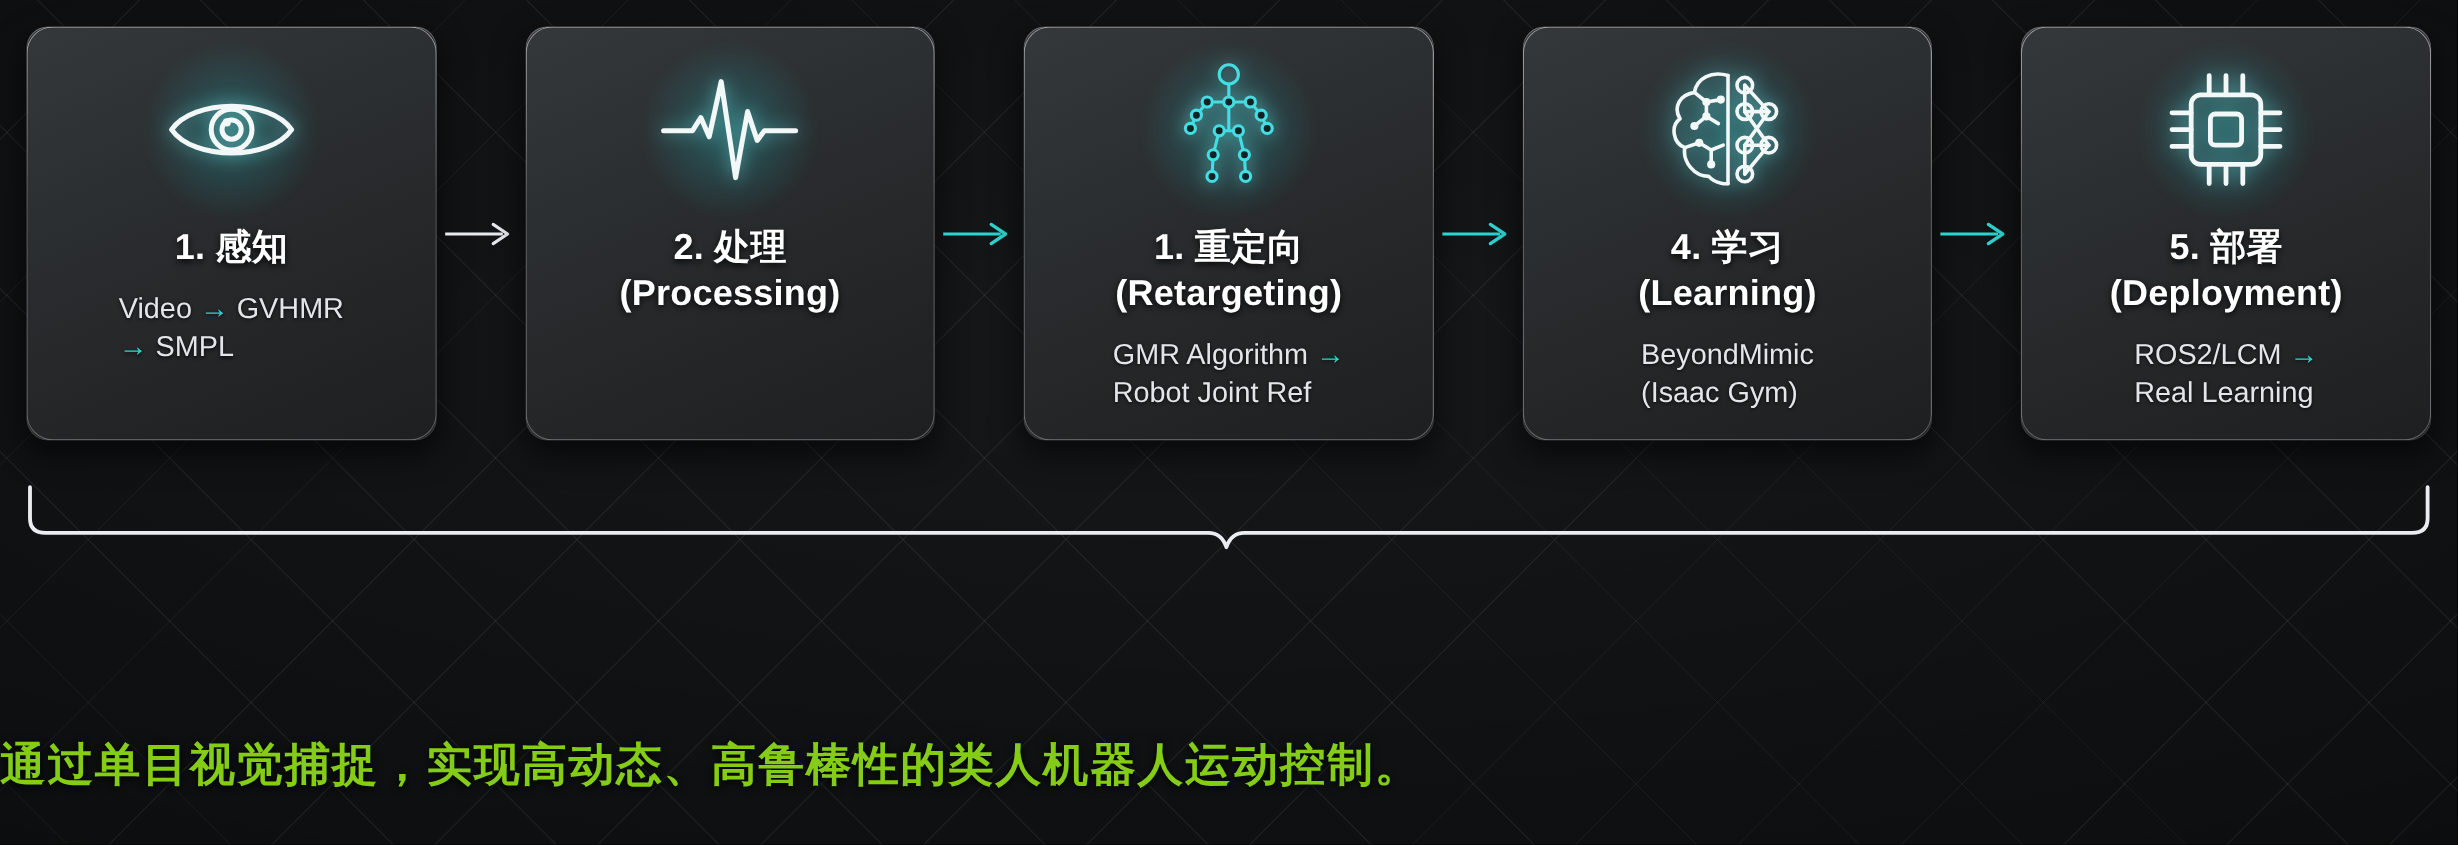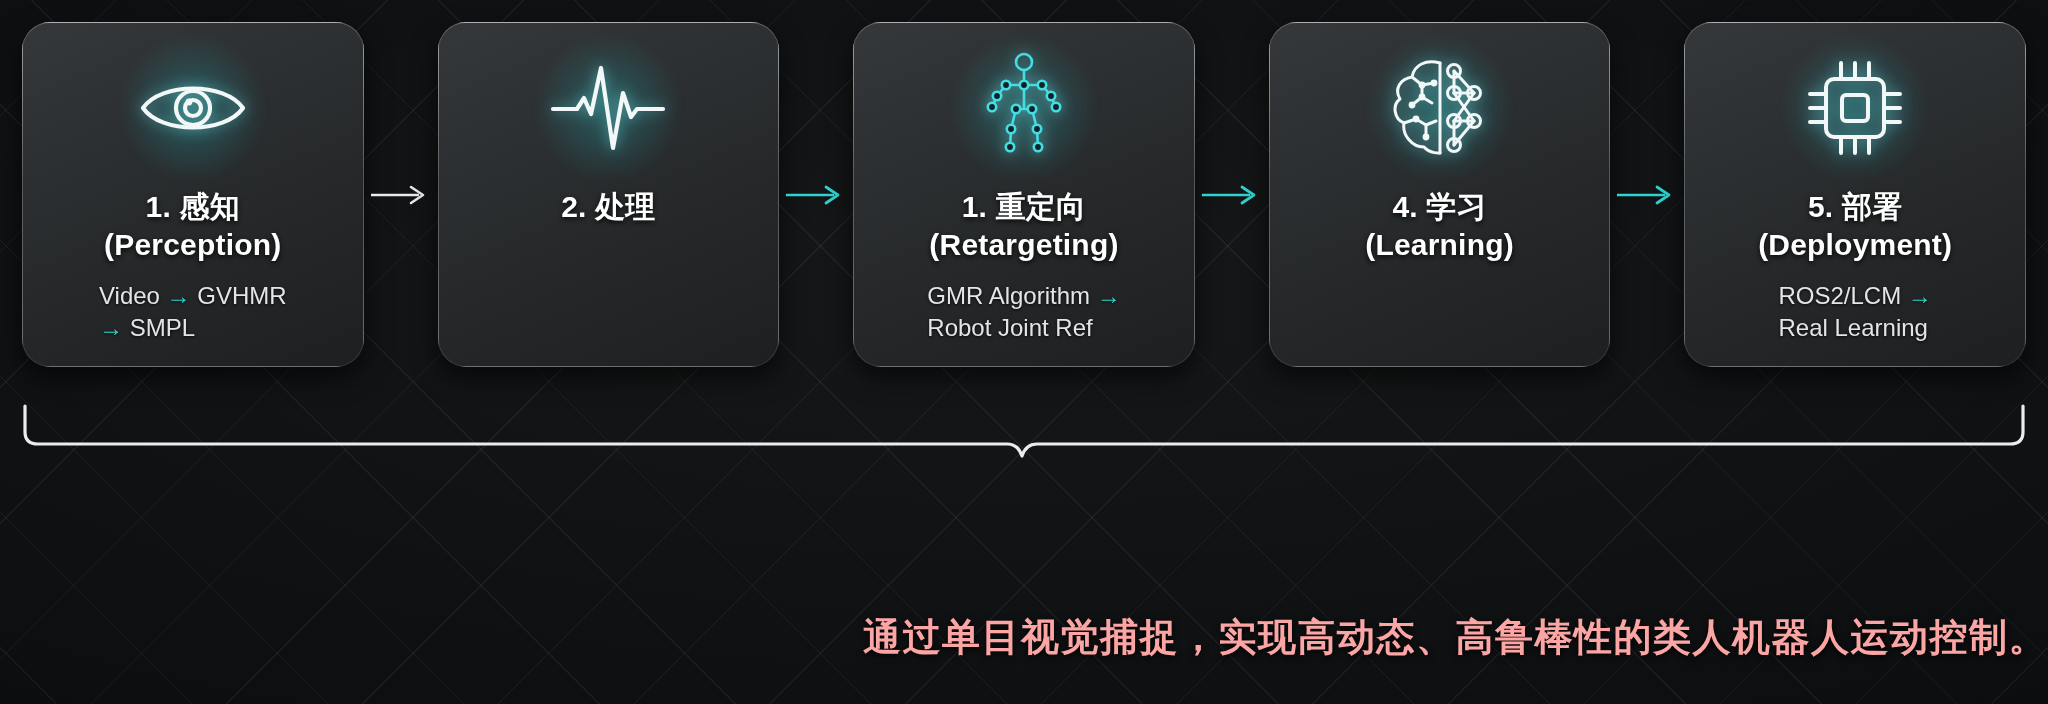--- a/index.html
+++ b/index.html
@@ -37,21 +37,21 @@
     position:absolute;
     left:22px; right:22px; top:22px;
     height:345px;
     display:flex;
     align-items:stretch;
     z-index:3;
   }
   .card{
     flex:1 1 0;
     position:relative;
-    border-radius:28px;
+    border-radius:18px;
     background:linear-gradient(157deg,#35383a 0%,#2b2e30 38%,#232526 72%,#1d1f20 100%);
     box-shadow:
       inset 0 1px 0 rgba(255,255,255,.17),
       inset 0 0 0 1px rgba(255,255,255,.10),
       0 10px 26px rgba(0,0,0,.62);
     display:flex;
     flex-direction:column;
     align-items:center;
     padding:26px 16px 18px;
     overflow:hidden;
@@ -117,22 +117,22 @@
     height:78px;
     z-index:3;
   }
   .bracket svg{ width:100%; height:100%; overflow:visible; }
 
   
   .caption{
     position:absolute;
     left:0; right:0;
     top:612px;
-    text-align:right;
-    color:#fca5a5;
+    text-align:left;
+    color:#84cc16;
     font-size:38px;
     font-weight:bold;
     letter-spacing:1.5px;
     text-shadow:0 2px 7px rgba(0,0,0,.9);
     z-index:4;
   }
 </style>
 </head>
 <body>
 
@@ -145,21 +145,20 @@
         <div class="icon-glow"></div>
         <svg width="108" height="72" viewBox="0 0 108 72" fill="none" stroke="#f2f7f8" stroke-width="4.2" stroke-linecap="round" stroke-linejoin="round">
           <path d="M4 36 C22 10, 86 10, 104 36 C86 62, 22 62, 4 36 Z"></path>
           <circle cx="54" cy="36" r="17"></circle>
           <circle cx="54" cy="36" r="8"></circle>
           <circle cx="50" cy="30" r="3.4" fill="#f2f7f8" stroke="none"></circle>
         </svg>
       </div>
       <div class="title">
         <div>1. 感知</div>
-        <div>(Perception)</div>
       </div>
       <div class="subtitle">
         <div>
           <span>Video</span>
           <span class="ar">→</span>
           <span>GVHMR</span>
         </div>
         <div>
           <span class="ar">→</span>
           <span>SMPL</span>
@@ -176,20 +175,21 @@
 
     <div class="card">
       <div class="icon-wrap">
         <div class="icon-glow"></div>
         <svg width="114" height="92" viewBox="0 0 114 92" fill="none" stroke="#f2f7f8" stroke-width="4.2" stroke-linecap="round" stroke-linejoin="round">
           <path d="M2 47 H26 L33 36 L40 52 L50 6 L62 86 L72 31 L80 55 L86 47 H112"></path>
         </svg>
       </div>
       <div class="title">
         <div>2. 处理</div>
+        <div>(Processing)</div>
       </div>
     </div>
 
     <div class="arrow">
       <svg width="60" height="26" viewBox="0 0 60 26">
         <path d="M0 13 H48" stroke="#2fd3cf" stroke-width="2.6" fill="none"></path>
         <path d="M40 5 L52 13 L40 21" stroke="#2fd3cf" stroke-width="2.8" fill="none" stroke-linecap="round" stroke-linejoin="round"></path>
       </svg>
     </div>
 
@@ -281,20 +281,24 @@
           <circle cx="92" cy="40" r="6.5" fill="none"></circle>
           <circle cx="72" cy="68" r="6.5" fill="none"></circle>
           <circle cx="92" cy="68" r="6.5" fill="none"></circle>
           <circle cx="72" cy="92" r="6.5" fill="none"></circle>
         </svg>
       </div>
       <div class="title">
         <div>4. 学习</div>
         <div>(Learning)</div>
       </div>
+      <div class="subtitle">
+        <div>BeyondMimic</div>
+        <div>(Isaac Gym)</div>
+      </div>
     </div>
 
     <div class="arrow">
       <svg width="60" height="26" viewBox="0 0 60 26">
         <path d="M0 13 H48" stroke="#2fd3cf" stroke-width="2.6" fill="none"></path>
         <path d="M40 5 L52 13 L40 21" stroke="#2fd3cf" stroke-width="2.8" fill="none" stroke-linecap="round" stroke-linejoin="round"></path>
       </svg>
     </div>
 
     <div class="card">

